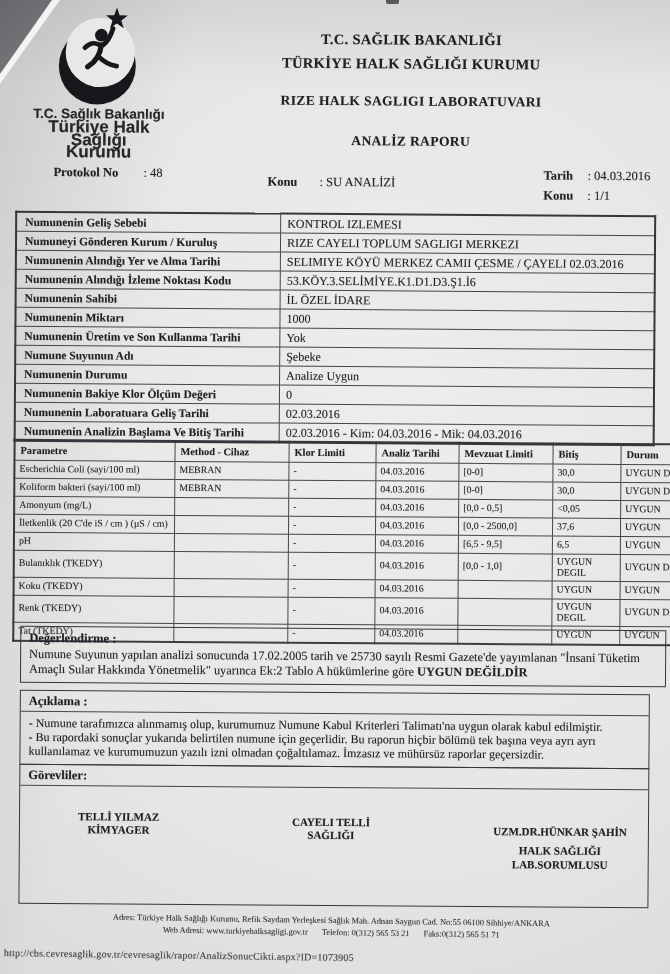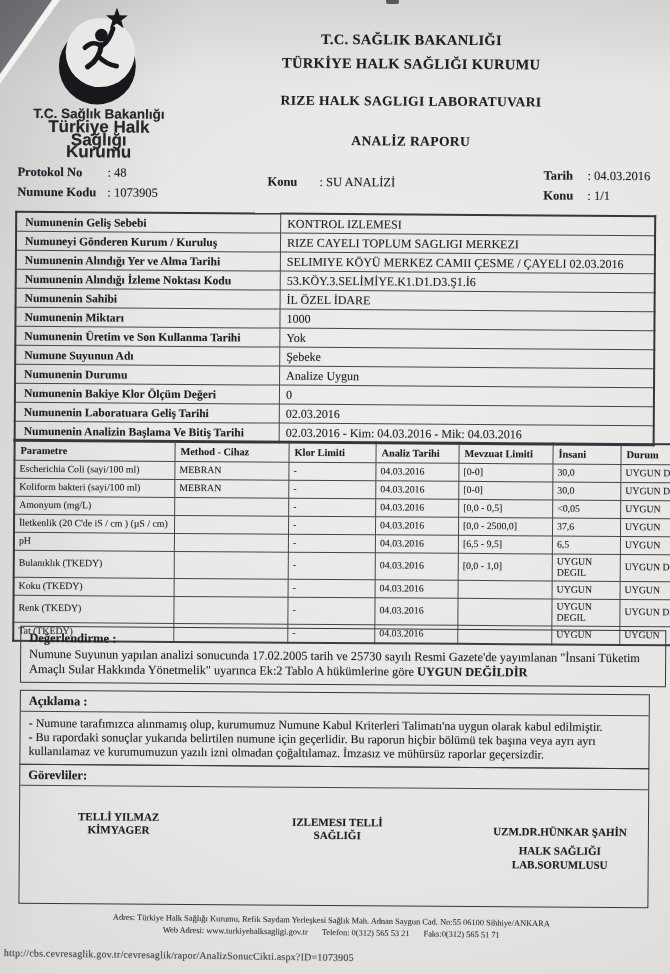--- a/index.html
+++ b/index.html
@@ -32,21 +32,21 @@
   .hdr-l1,.hdr-l2{font-size:14.5px;letter-spacing:0.3px;}
   .hdr-l2{margin-top:7px;}
   .hdr-l3{font-size:13.5px;margin-top:21px;letter-spacing:0.4px;}
   .hdr-l4{font-size:13.5px;margin-top:24px;letter-spacing:0.4px;}
 
   
   .meta{position:absolute;top:164px;left:16px;width:644px;font-size:12.5px;}
   .meta .blk{position:absolute;top:0;}
   .meta .row{line-height:20px;white-space:nowrap;}
   .meta .lab{display:inline-block;font-weight:bold;}
-  .m-left{left:0;}  .m-left .lab{width:90px;}
+  .m-left{left:0;}  .m-left .lab{width:90px;margin-left:36px;}
   .m-konu{left:250px;margin-top:8px;} .m-konu .lab{width:52px;}
   .m-right{left:526px;} .m-right .lab{width:44px;}
 
   
   table{border-collapse:collapse;table-layout:fixed;}
   .info-table{position:absolute;top:213px;left:14px;width:641px;border:2px solid #36373d;}
   .info-table td{border:1px solid #45464c;height:16px;vertical-align:middle;
     padding:1px 6px;font-size:12px;white-space:nowrap;overflow:hidden;}
   .info-table td.lab{width:249px;font-weight:bold;font-size:11.5px;padding-left:8px;}
 
@@ -114,21 +114,20 @@
     <div class="hdr">
       <div class="hdr-l1">T.C. SAĞLIK BAKANLIĞI</div>
       <div class="hdr-l2">TÜRKİYE HALK SAĞLIĞI KURUMU</div>
       <div class="hdr-l3">RIZE HALK SAGLIGI LABORATUVARI</div>
       <div class="hdr-l4">ANALİZ RAPORU</div>
     </div>
 
     <div class="meta">
       <div class="blk m-left">
         <div class="row"><span class="lab">Protokol No</span><span>: 48</span></div>
-        <div class="row"><span class="lab">Numune Kodu</span><span>: 1073905</span></div>
       </div>
       <div class="blk m-konu">
         <div class="row"><span class="lab">Konu</span><span>: SU ANALİZİ</span></div>
       </div>
       <div class="blk m-right">
         <div class="row"><span class="lab">Tarih</span><span>: 04.03.2016</span></div>
         <div class="row"><span class="lab">Konu</span><span>: 1/1</span></div>
       </div>
     </div>
 
@@ -186,21 +185,21 @@
       </table>
 
     <table class="param-table">
       <tbody>
           <tr>
         <th class="c1">Parametre</th>
         <th class="c2">Method - Cihaz</th>
         <th class="c3">Klor Limiti</th>
         <th class="c4">Analiz Tarihi</th>
         <th class="c5">Mevzuat Limiti</th>
-        <th class="c6">İnsani</th>
+        <th class="c6">Bitiş</th>
         <th class="c7">Durum</th>
       </tr>
       <tr>
             <td>Escherichia Coli  (sayi/100 ml)</td>
             <td>MEBRAN</td>
             <td>-</td>
             <td>04.03.2016</td>
             <td>[0-0]</td>
             <td>30,0</td>
             <td>UYGUN DEGIL</td>
@@ -294,21 +293,21 @@
     </div>
 
     <div class="box off-box">
       <div class="box-title">Görevliler:</div>
       <div class="off-names">
         <div class="person p1">
           <div class="nm">TELLİ YILMAZ</div>
           <div class="rl">KİMYAGER</div>
         </div>
         <div class="person p2">
-          <div class="nm">IZLEMESI TELLİ</div>
+          <div class="nm">CAYELI TELLİ</div>
           <div class="rl">SAĞLIĞI</div>
         </div>
         <div class="person p3">
           <div class="nm">UZM.DR.HÜNKAR ŞAHİN</div>
           <div class="rl">HALK SAĞLIĞI</div>
           <div class="rl2">LAB.SORUMLUSU</div>
         </div>
       </div>
     </div>
 

